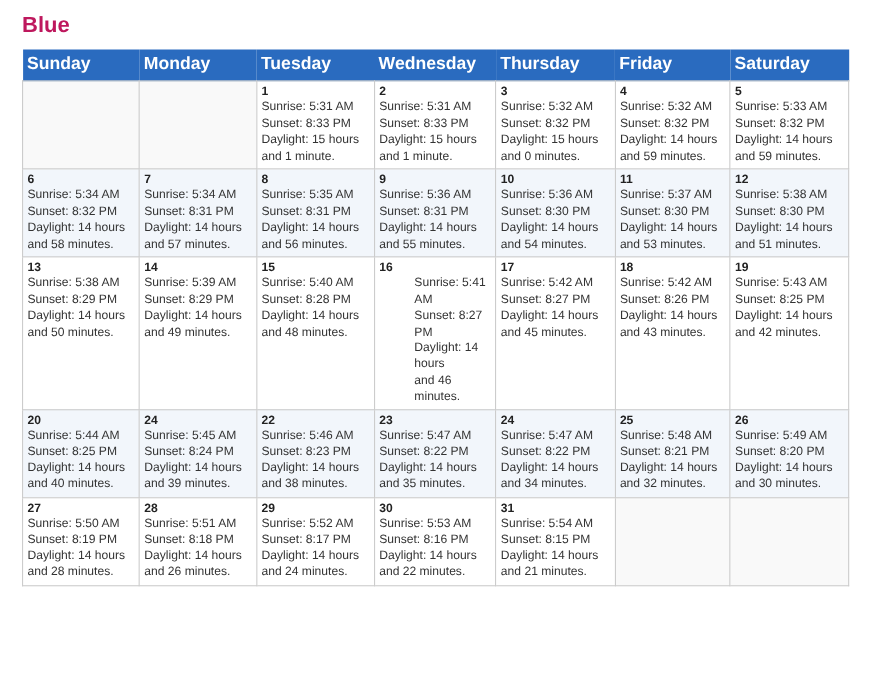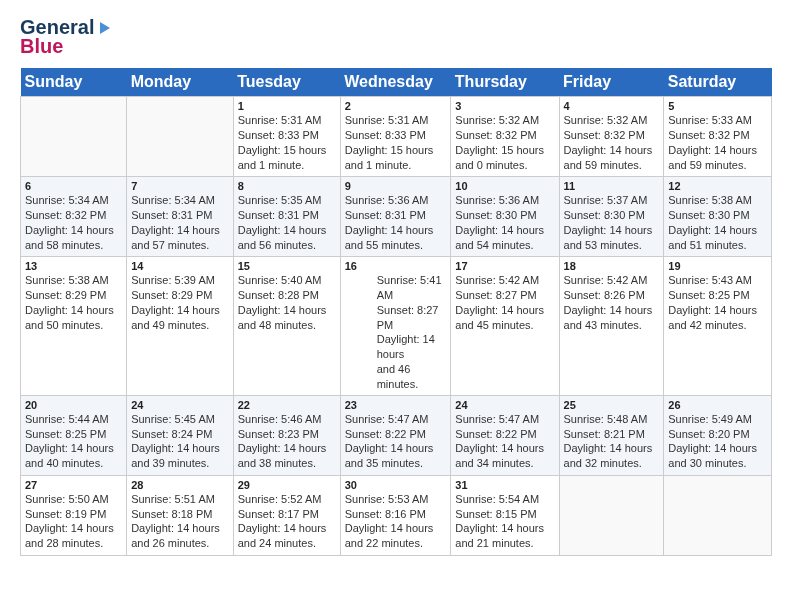--- a/index.html
+++ b/index.html
@@ -78,28 +78,20 @@
     .empty-cell {
       background: #f9f9f9 !important;
     }
   </style>
 </head>
 <body>
 
 <div class="page">
   <div class="header">
     <div class="logo">
-      <div style="display:flex;align-items:center;gap:2px;">
-        <div style="position:relative;display:inline-block;">
-          <span style="font-size:20px;font-weight:bold;color:#1a3a5c;">General</span>
-        </div>
-        <svg width="18" height="18" viewBox="0 0 18 18">
-          <polygon points="4,3 14,9 4,15" fill="#4a90d9"></polygon>
-        </svg>
-      </div>
       <span style="font-size:20px;font-weight:bold;color:#be185d;margin-top:-4px;">Blue</span>
     </div>
     <div class="title-block">
       <div class="month-title"></div>
       <div class="location-title"></div>
     </div>
   </div>
 
   <table class="calendar">
     <thead>

